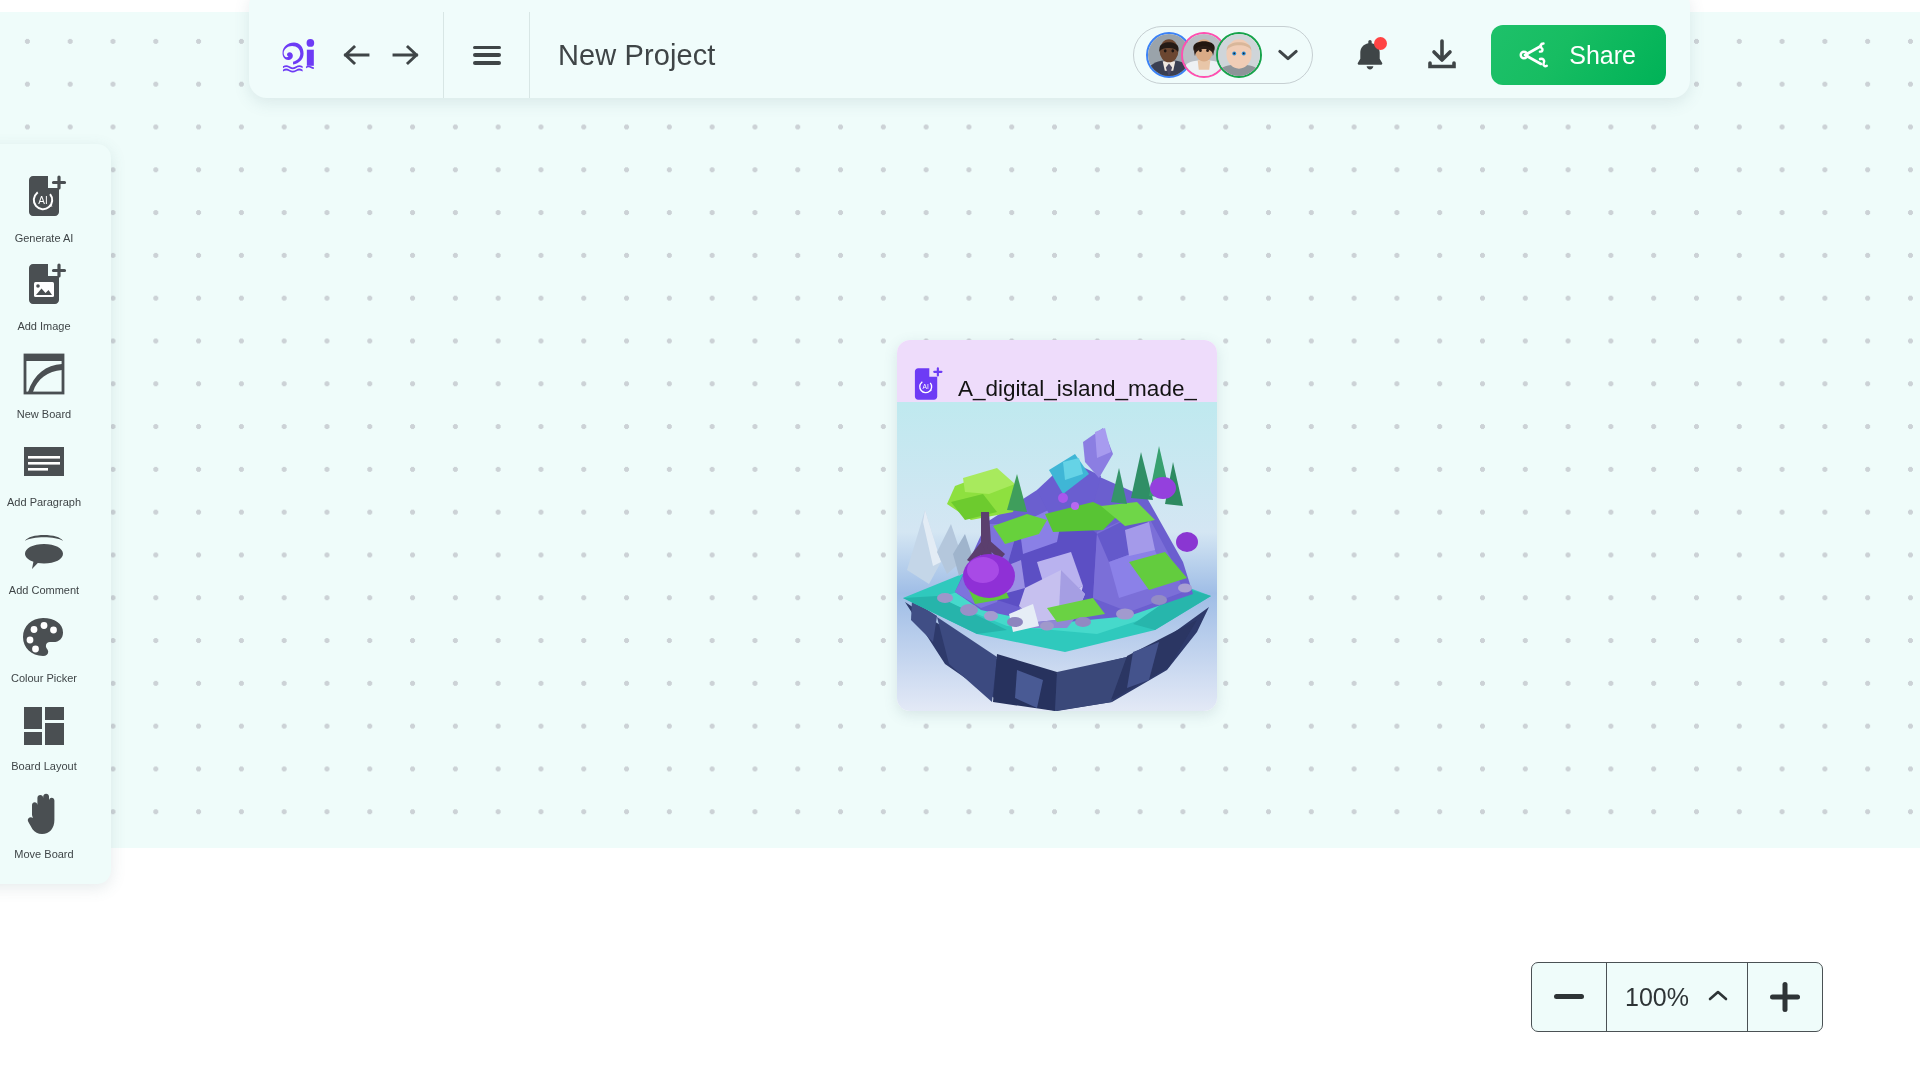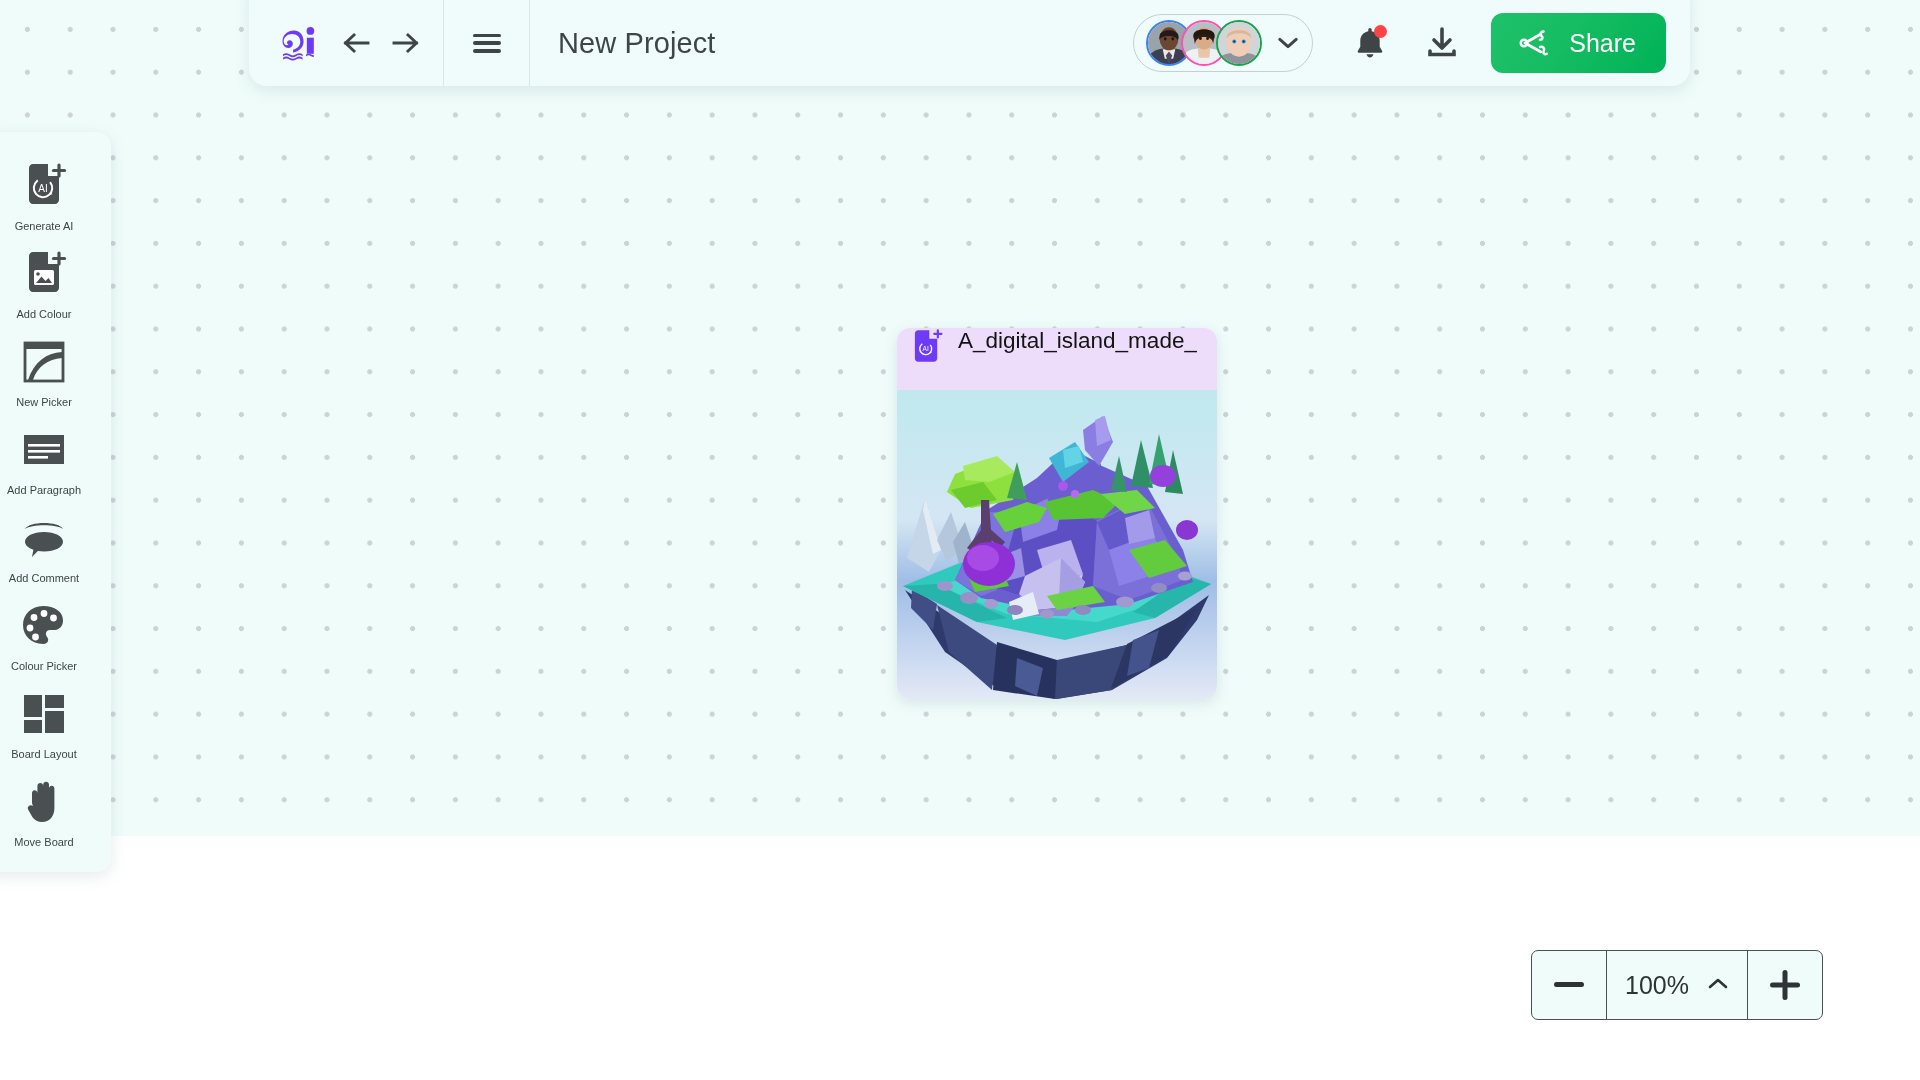--- a/index.html
+++ b/index.html
@@ -12,20 +12,21 @@
   }
 
   #app {
     position: relative;
     width: 1920px;
     height: 836px;
     background-color: #effcfa;
     background-image: radial-gradient(circle, #ccd2d6 2.6px, transparent 2.7px);
     background-size: 42.8px 42.8px;
     background-position: 6px 8px;
+    margin-top: 12px;
   }
 
   
   .toolbar {
     position: absolute;
     left: 249px;
     top: -24px;
     width: 1441px;
     height: 110px;
     background: #f0fcfb;
@@ -193,21 +194,21 @@
     height: 371px;
     background: #ffffff;
     border-radius: 13px;
     box-shadow: 0 4px 14px rgba(90,110,130,0.16);
     overflow: hidden;
   }
   .card-head {
     height: 62px;
     background: #eedcfb;
     display: flex;
-    align-items: flex-start;
+    align-items: flex-end;
     padding-left: 14px;
     box-sizing: border-box;
   }
   .card-head-ico { width: 33px; height: 36px; flex: none; }
   .card-title {
     font-size: 22.5px;
     color: #141414;
     margin-left: 14px;
     white-space: nowrap;
     overflow: hidden;
@@ -381,32 +382,32 @@
     <div class="tool">
       <div class="tool-ico">
         <svg width="48" height="50" viewBox="0 0 48 50">
           <path d="M9 7c0-2.2 1.8-4 4-4h15v12h11v24c0 2.2-1.8 4-4 4H13c-2.2 0-4-1.8-4-4z" fill="#4a4f52"></path>
           <rect x="14" y="21" width="20" height="15" rx="1.5" fill="#ffffff"></rect>
           <path d="M16 34l5.5-6.5 4 4.5 3-3 3.5 5z" fill="#4a4f52"></path>
           <circle cx="18" cy="25" r="1.8" fill="#4a4f52"></circle>
           <path d="M39 4v11M33.5 9.5h11" stroke="#4a4f52" stroke-width="3.2" stroke-linecap="round"></path>
         </svg>
       </div>
-      <div class="tool-label">Add Colour</div>
+      <div class="tool-label">Add Image</div>
     </div>
 
     <div class="tool">
       <div class="tool-ico">
         <svg width="48" height="48" viewBox="0 0 48 48">
           <rect x="5" y="5" width="38" height="38" fill="none" stroke="#4a4f52" stroke-width="2.8"></rect>
           <rect x="5" y="5" width="38" height="6" fill="#4a4f52"></rect>
           <path d="M8 42c6-18 18-27 34-28v6C28 21 17 29 13 42z" fill="#4a4f52"></path>
         </svg>
       </div>
-      <div class="tool-label">New Picker</div>
+      <div class="tool-label">New Board</div>
     </div>
 
     <div class="tool">
       <div class="tool-ico">
         <svg width="48" height="40" viewBox="0 0 48 40">
           <rect x="4" y="5" width="40" height="29" fill="#4a4f52"></rect>
           <rect x="8" y="14" width="32" height="2.6" fill="#ffffff"></rect>
           <rect x="8" y="20" width="32" height="2.6" fill="#ffffff"></rect>
           <rect x="8" y="26" width="20" height="2.6" fill="#ffffff"></rect>
         </svg>

